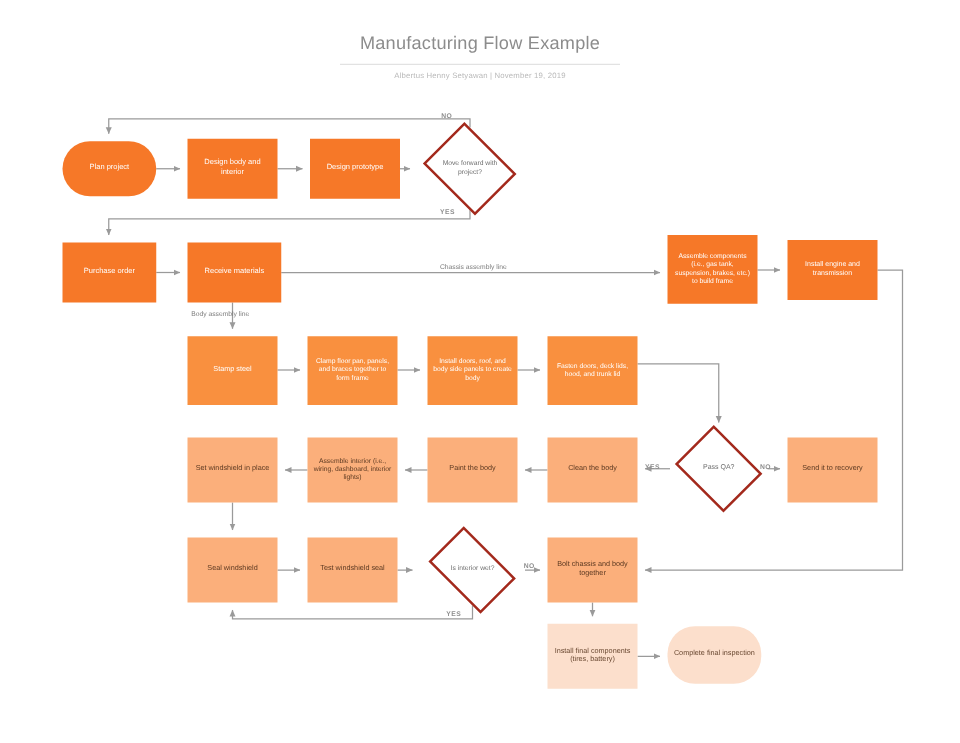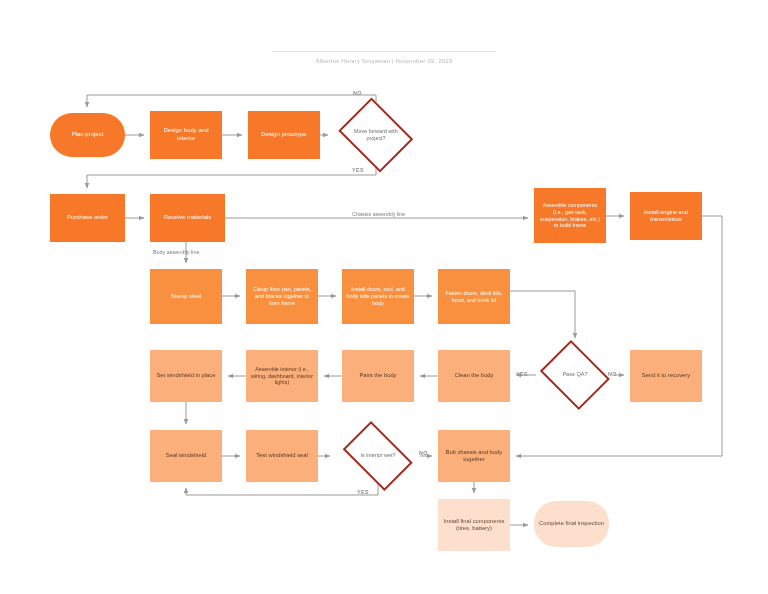--- a/index.html
+++ b/index.html
@@ -107,20 +107,21 @@
     font-size: 5.4px;
     color: #7d7d7d;
     white-space: nowrap;
   }
 </style>
 </head>
 <body>
 
 <div id="canvas">
 
+  <div class="hdr" id="title">Manufacturing Flow Example</div>
   <div id="title-rule"></div>
   <div class="hdr" id="subtitle">Albertus Henny Setyawan  |  November 19, 2019</div>
 
   <svg id="wires" viewBox="0 0 768 594">
     <defs>
       <marker id="ah" markerWidth="6" markerHeight="6" refX="5.2" refY="3" orient="auto">
         <path d="M0,0.6 L5.4,3 L0,5.4 z" fill="#9a9a9a"></path>
       </marker>
     </defs>
     <g fill="none" stroke="#9a9a9a" stroke-width="1" marker-end="url(#ah)">

